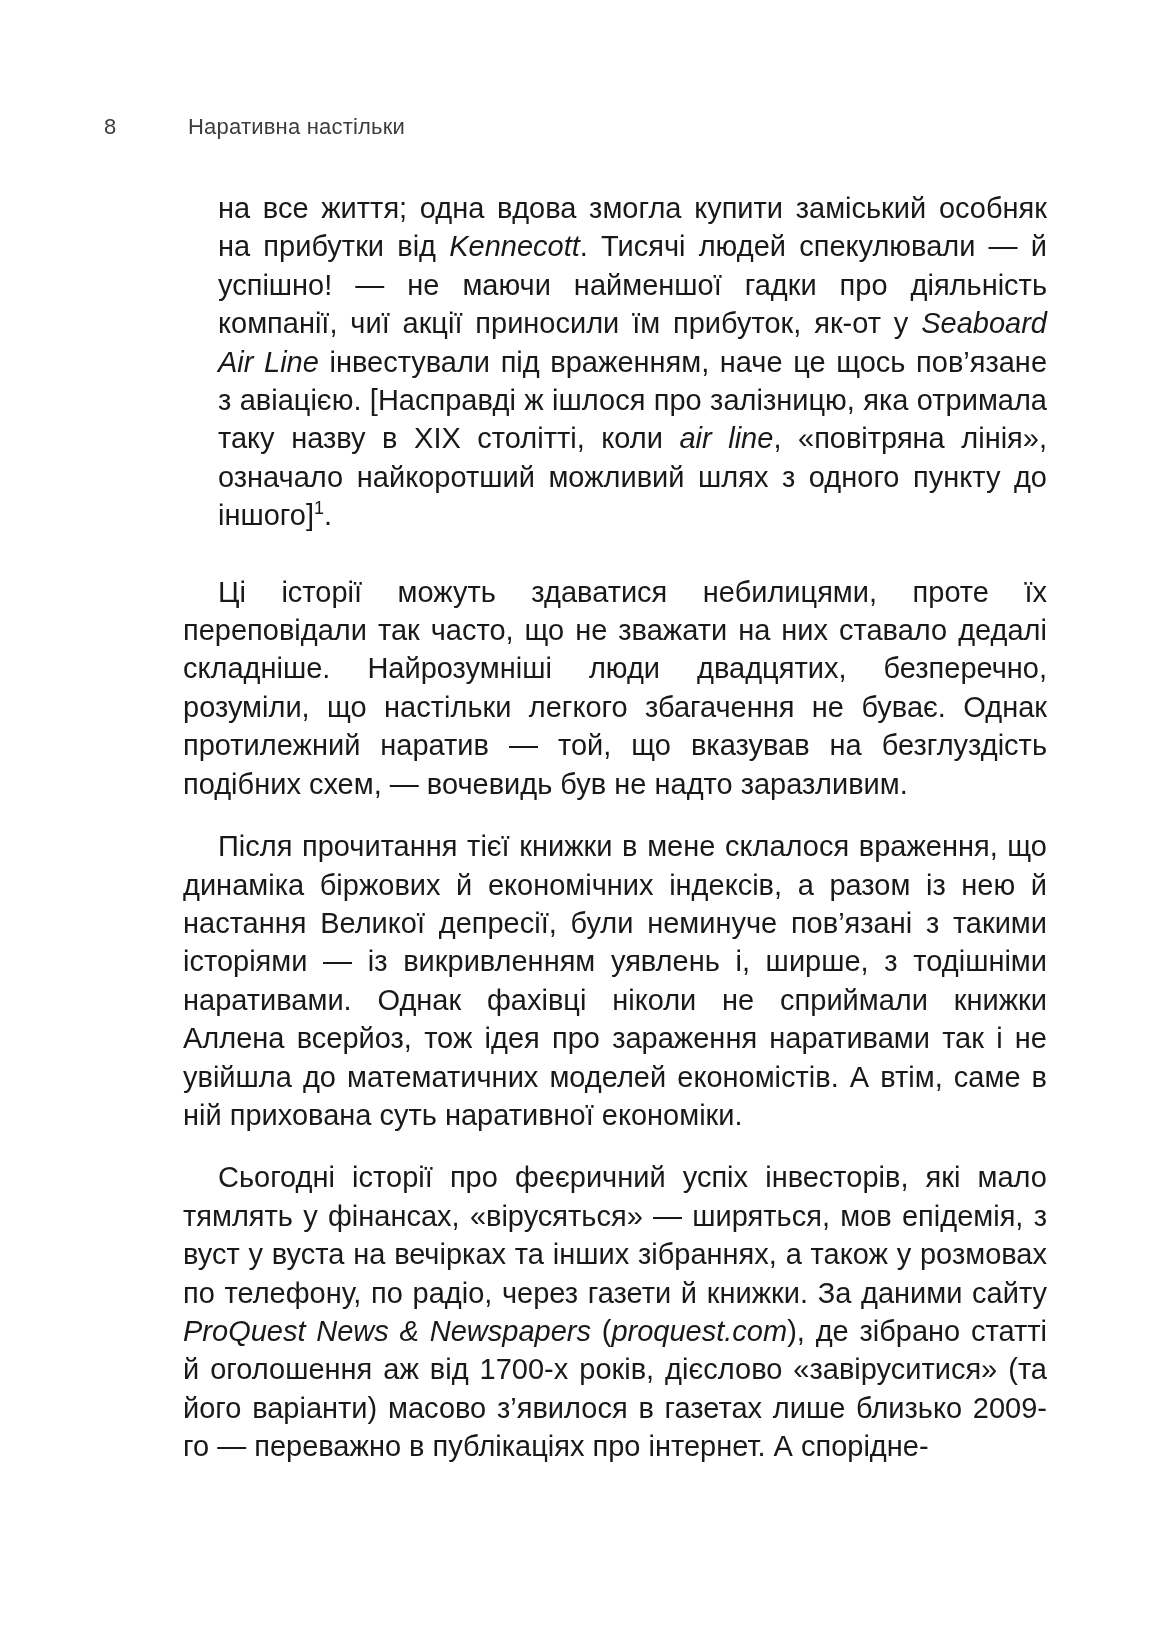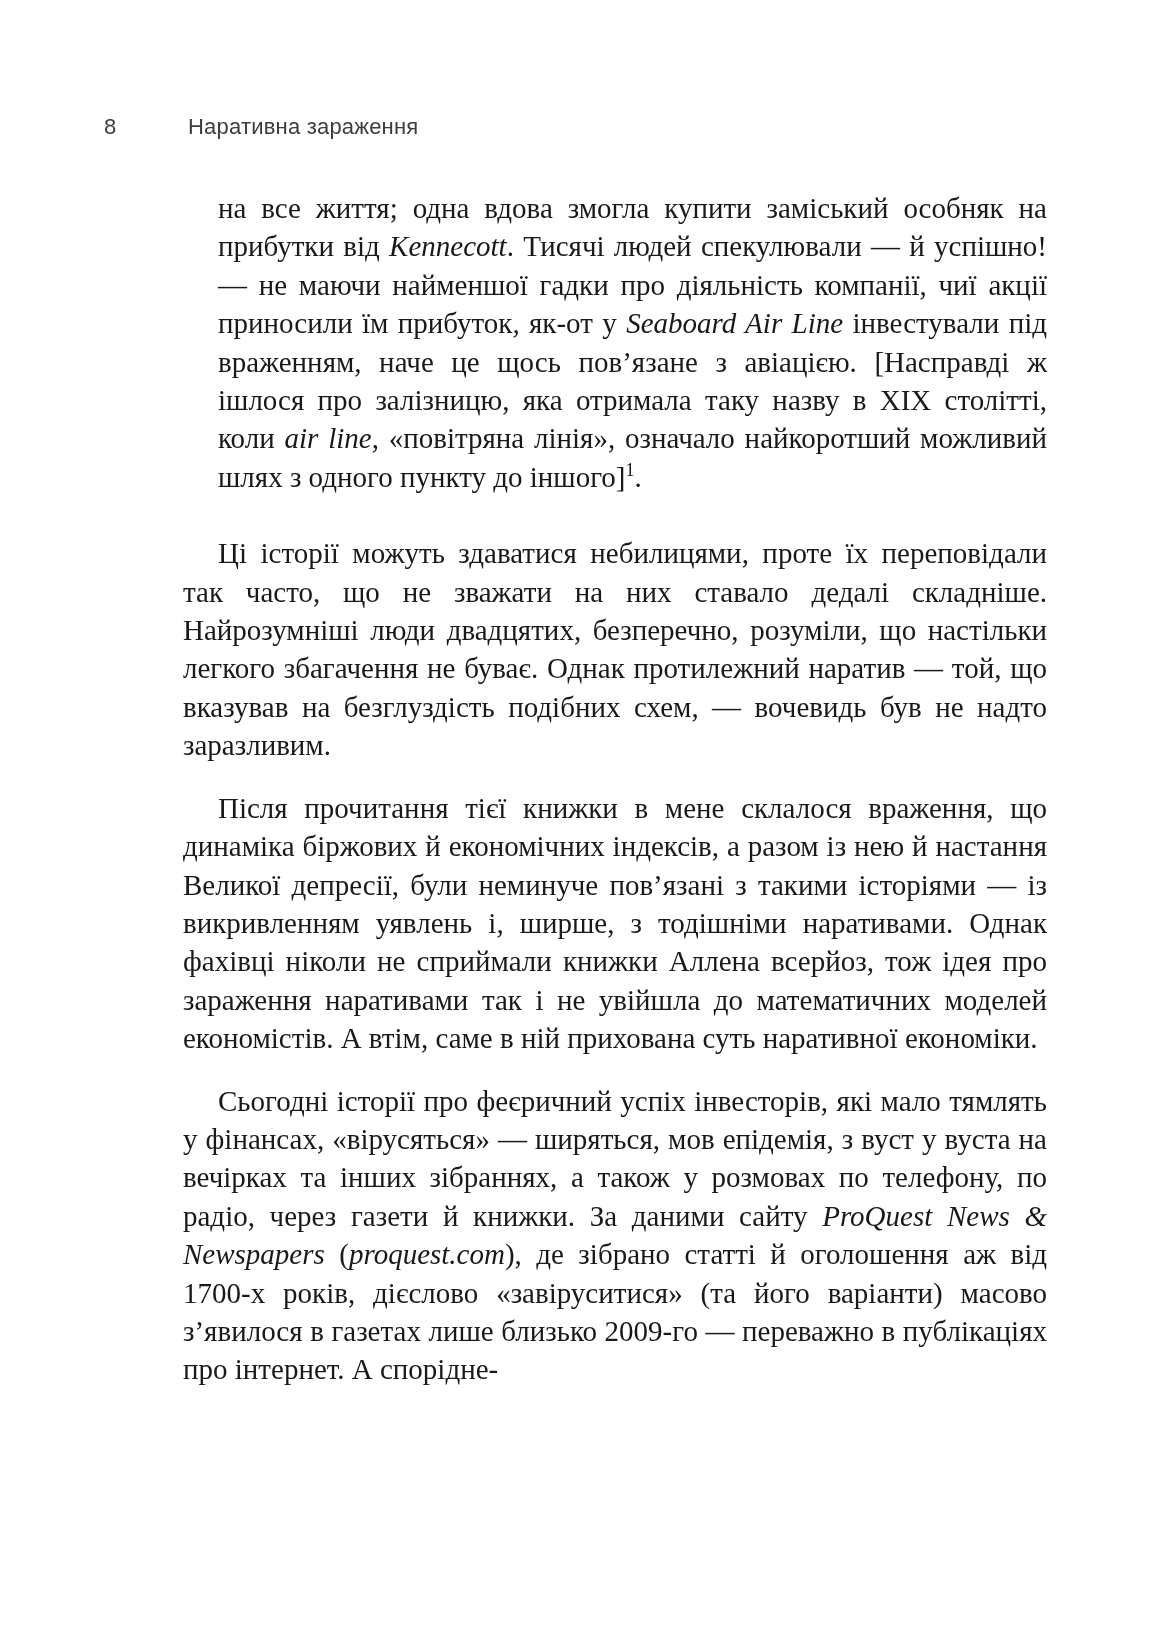--- a/index.html
+++ b/index.html
@@ -31,21 +31,21 @@
     width: 84px;
   }
   .running-title {
     display: inline-block;
   }
   .text-column {
     position: absolute;
     left: 183px;
     top: 189px;
     width: 864px;
-    font-family: Liberation Serif, serif;
+    font-family: Liberation Sans, sans-serif;
     font-size: 29px;
     line-height: 38.4px;
     color: #191919;
     text-align: justify;
   }
   .text-column p {
     margin: 0;
     padding: 0;
   }
   p.quote {
@@ -64,21 +64,21 @@
     line-height: 0;
     vertical-align: super;
   }
 </style>
 </head>
 <body>
 
 <div class="page">
   <header class="running-header">
     <span class="page-number">8</span>
-    <span class="running-title">Наративна зараження</span>
+    <span class="running-title">Наративна настільки</span>
   </header>
 
   <main class="text-column">
       <p class="quote"><span>на все життя; одна вдова змогла купити заміський особняк на прибутки від </span><em>Kennecott</em><span>. Тисячі людей спекулювали — й успішно! — не маючи найменшої гадки про діяльність компанії, чиї акції приносили їм прибуток, як-от у </span><em>Seaboard Air Line</em><span> інвестували під враженням, наче це щось пов’язане з авіацією. [Насправді ж ішлося про залізницю, яка отримала таку назву в XIX столітті, коли </span><em>air line</em><span>, «повітряна лінія», означало найкоротший можливий шлях з одного пункту до іншого]</span><sup>1</sup><span>.</span></p>
       <p class="indent"><span>Ці історії можуть здаватися небилицями, проте їх переповідали так часто, що не зважати на них ставало дедалі складніше. Найрозумніші люди двадцятих, безперечно, розуміли, що настільки легкого збагачення не буває. Однак протилежний наратив — той, що вказував на безглуздість подібних схем, — вочевидь був не надто заразливим.</span></p>
       <p class="indent"><span>Після прочитання тієї книжки в мене склалося враження, що динаміка біржових й економічних індексів, а разом із нею й настання Великої депресії, були неминуче пов’язані з такими історіями — із викривленням уявлень і, ширше, з тодішніми наративами. Однак фахівці ніколи не сприймали книжки Аллена всерйоз, тож ідея про зараження наративами так і не увійшла до математичних моделей економістів. А втім, саме в ній прихована суть наративної економіки.</span></p>
       <p class="indent"><span>Сьогодні історії про феєричний успіх інвесторів, які мало тямлять у фінансах, «вірусяться» — ширяться, мов епідемія, з вуст у вуста на вечірках та інших зібраннях, а також у розмовах по телефону, по радіо, через газети й книжки. За даними сайту </span><em>ProQuest News &amp; Newspapers</em><span> (</span><em>proquest.com</em><span>), де зібрано статті й оголошення аж від 1700-х років, дієслово «завіруситися» (та його варіанти) масово з’явилося в газетах лише близько 2009-го — переважно в публікаціях про інтернет. А спорідне-</span></p>
     </main>
 </div>
 

